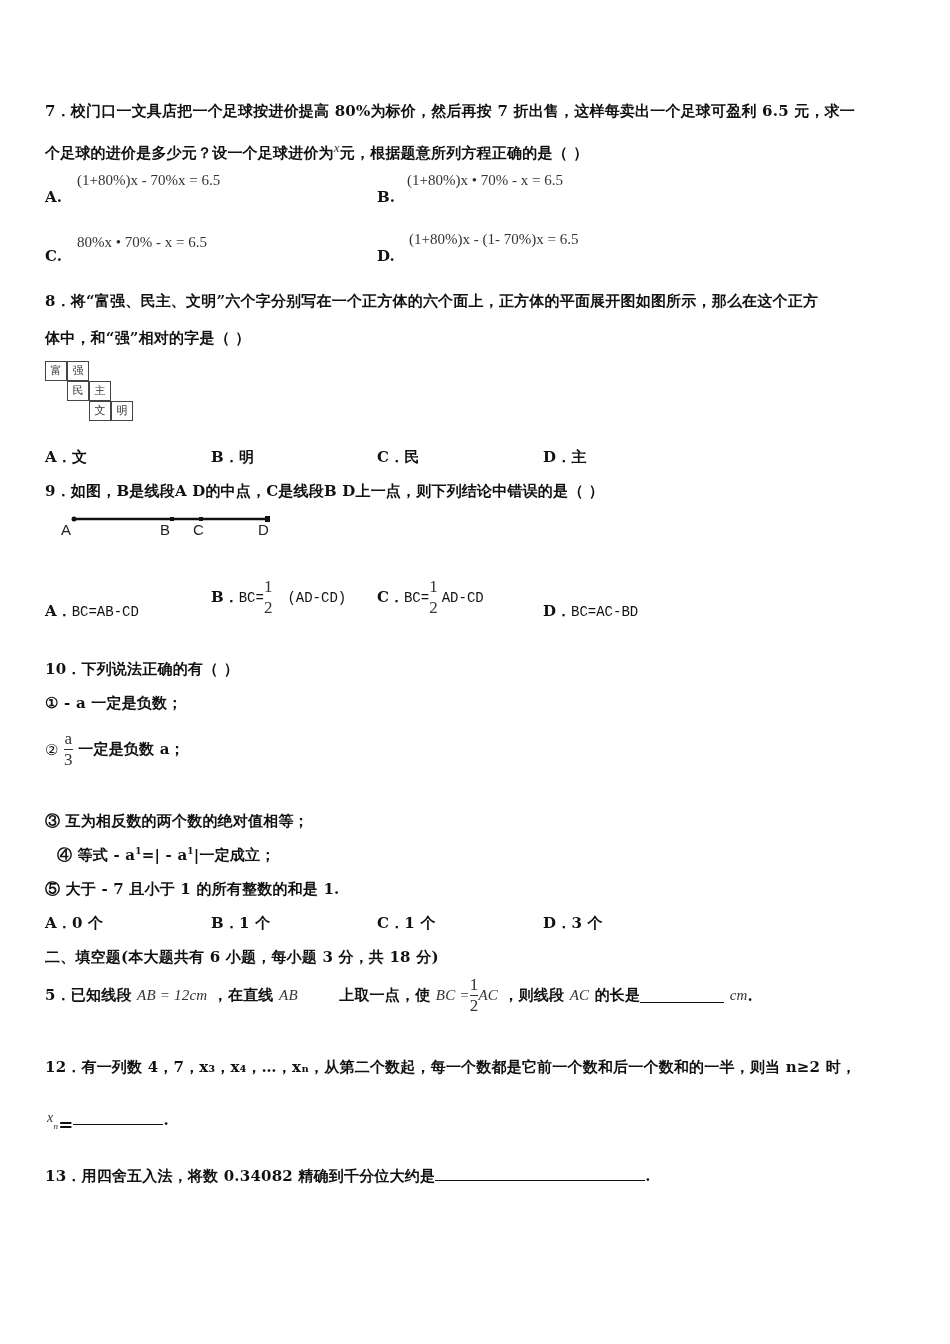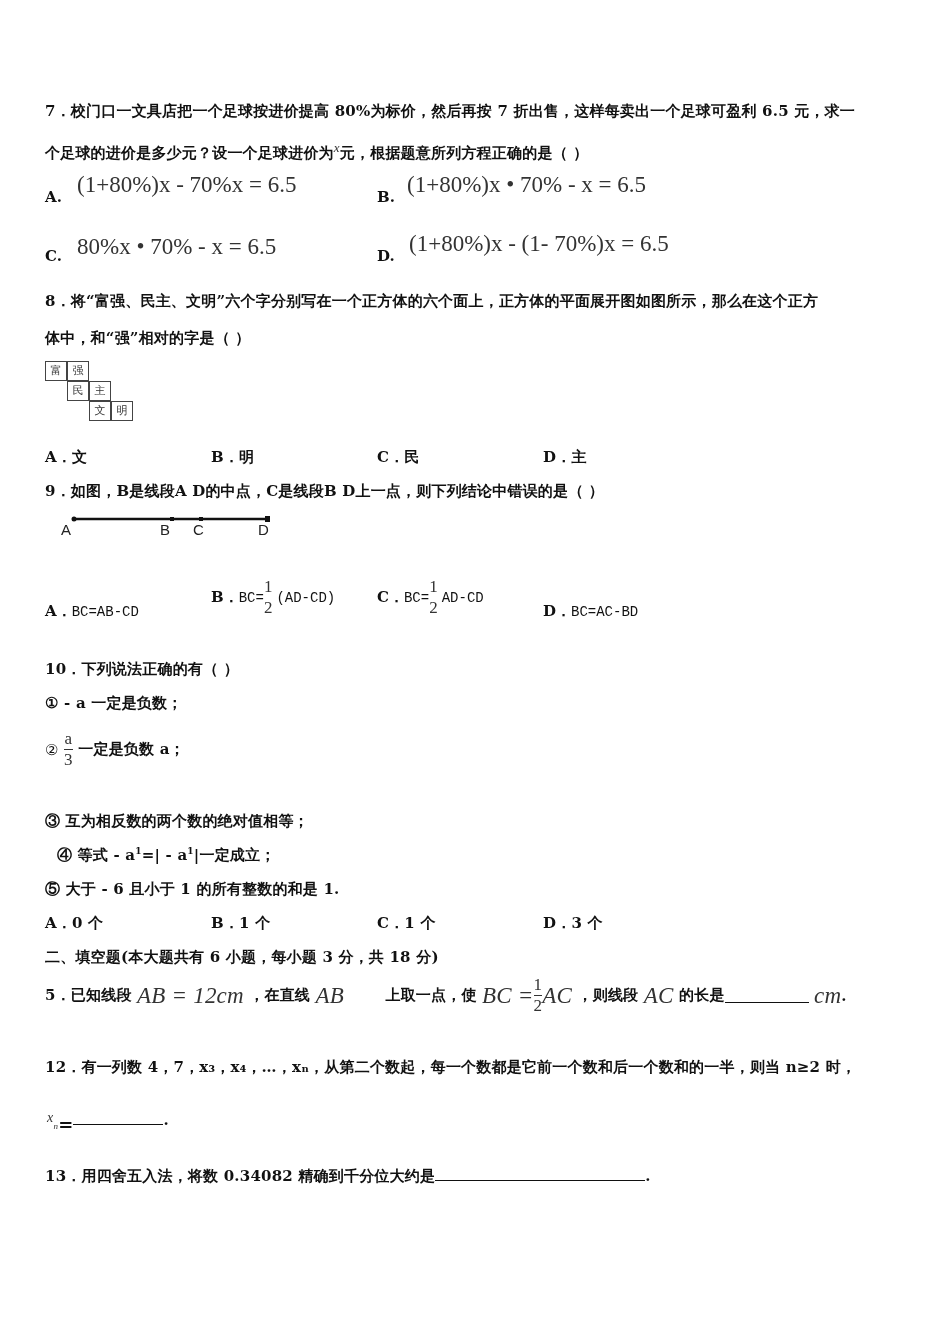--- a/index.html
+++ b/index.html
@@ -1,21 +1,21 @@
 <!DOCTYPE html>
 <html><head>
 <meta charset="utf-8">
 <style>
   html, body { margin: 0; padding: 0; background: #ffffff; }
   body { width: 950px; height: 1344px; position: relative; overflow: hidden;
          font-family: "DejaVu Serif", "Liberation Serif", serif; color: #111; }
   .abs { position: absolute; white-space: nowrap; }
   .q { font-size: 15px; font-weight: bold; letter-spacing: 0.2px; }
   .opt-label { font-size: 15px; font-weight: bold; }
-  .math { font-family: "Liberation Serif", "DejaVu Serif", serif; font-size: 23px; font-weight: normal; color: #333; }
+  .math { font-family: "Liberation Serif", "DejaVu Serif", serif; font-size: 15px; font-weight: normal; color: #333; }
   .mathi { font-style: italic; }
   .mono { font-family: "Liberation Mono", "DejaVu Sans Mono", monospace; font-size: 14px; font-weight: normal; }
   .frac { display: inline-block; vertical-align: middle; text-align: center; font-family: "Liberation Serif", serif; font-weight: normal; color: #333; }
   .frac .num { display: block; font-size: 17px; line-height: 18px; }
   .frac .bar { display: block; border-top: 1px solid #333; margin: 1px 0; }
   .frac .den { display: block; font-size: 17px; line-height: 18px; }
   .net { position: absolute; left: 45px; top: 361px; width: 90px; height: 64px; }
   .cell { position: absolute; width: 20px; height: 18px; border: 1.5px solid #444; font-size: 11px;
           font-family: "DejaVu Sans", sans-serif; text-align: center; line-height: 18px; color: #333; box-sizing: content-box; }
   .blank { display: inline-block; border-bottom: 1px solid #111; }
@@ -87,41 +87,41 @@
   <span class="seg-label" style="left:6px; top:9px;">A</span>
   <span class="seg-label" style="left:105px; top:9px;">B</span>
   <span class="seg-label" style="left:138px; top:9px;">C</span>
   <span class="seg-label" style="left:203px; top:9px;">D</span>
 </div>
 
 <div class="abs" style="left:45px; top:601px;">
   <span class="opt-label">A．</span><span class="mono">BC=AB-CD</span>
 </div>
 <div class="abs" style="left:211px; top:578px;">
-  <span class="opt-label" style="vertical-align:middle;">B．</span><span class="mono" style="vertical-align:middle;">BC=</span><span class="frac"><span class="num">1</span><span class="bar" style="border-top-color:transparent;"></span><span class="den">2</span></span><span class="mono" style="vertical-align:middle; margin-left:4px;">(AD-CD)</span>
+  <span class="opt-label" style="vertical-align:middle;">B．</span><span class="mono" style="vertical-align:middle;">BC=</span><span class="frac"><span class="num">1</span><span class="bar" style="border-top-color:transparent;"></span><span class="den">2</span></span><span class="mono" style="vertical-align:middle; margin-left:15px;">(AD-CD)</span>
 </div>
 <div class="abs" style="left:377px; top:578px;">
   <span class="opt-label" style="vertical-align:middle;">C．</span><span class="mono" style="vertical-align:middle;">BC=</span><span class="frac"><span class="num">1</span><span class="bar" style="border-top-color:transparent;"></span><span class="den">2</span></span><span class="mono" style="vertical-align:middle; margin-left:4px;">AD-CD</span>
 </div>
 <div class="abs" style="left:543px; top:601px;">
   <span class="opt-label">D．</span><span class="mono">BC=AC-BD</span>
 </div>
 
 <div class="abs q" style="left:45px; top:660px;">10．下列说法正确的有（      ）</div>
 <div class="abs q" style="left:45px; top:694px;">① - a 一定是负数；</div>
 <div class="abs q" style="left:45px; top:730px;">
   <span style="vertical-align:middle; font-weight:normal;">②</span>
   <span class="frac"><span class="num">a</span><span class="bar"></span><span class="den">3</span></span>
   <span style="vertical-align:middle;">一定是负数 a；</span>
 </div>
 <div class="abs q" style="left:45px; top:812px;">③ 互为相反数的两个数的绝对值相等；</div>
 <div class="abs q" style="left:57px; top:846px;">
   <span>④ 等式 - a</span><sup style="font-size:9px;">1</sup><span>=| - a</span><sup style="font-size:9px;">1</sup><span>|一定成立；</span>
 </div>
-<div class="abs q" style="left:45px; top:880px;">⑤ 大于 - 6 且小于 1 的所有整数的和是 1.</div>
+<div class="abs q" style="left:45px; top:880px;">⑤ 大于 - 7 且小于 1 的所有整数的和是 1.</div>
 
 <div class="abs q" style="left:45px; top:914px;">
   <span>A．</span><span>0 个</span>
 </div>
 <div class="abs q" style="left:211px; top:914px;">
   <span>B．</span><span>1 个</span>
 </div>
 <div class="abs q" style="left:377px; top:914px;">
   <span>C．</span><span>1 个</span>
 </div>

